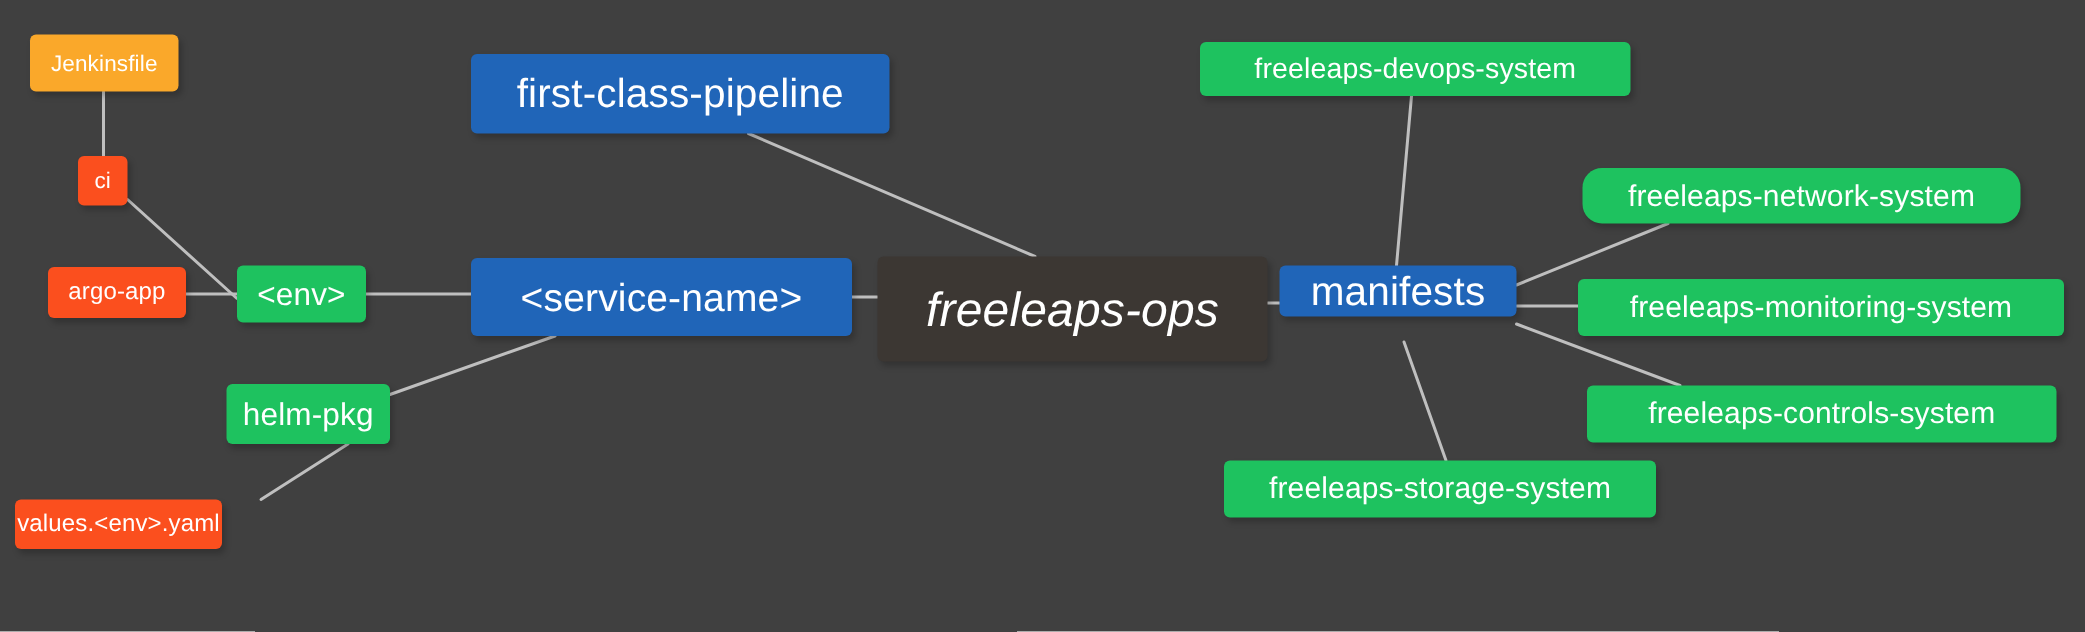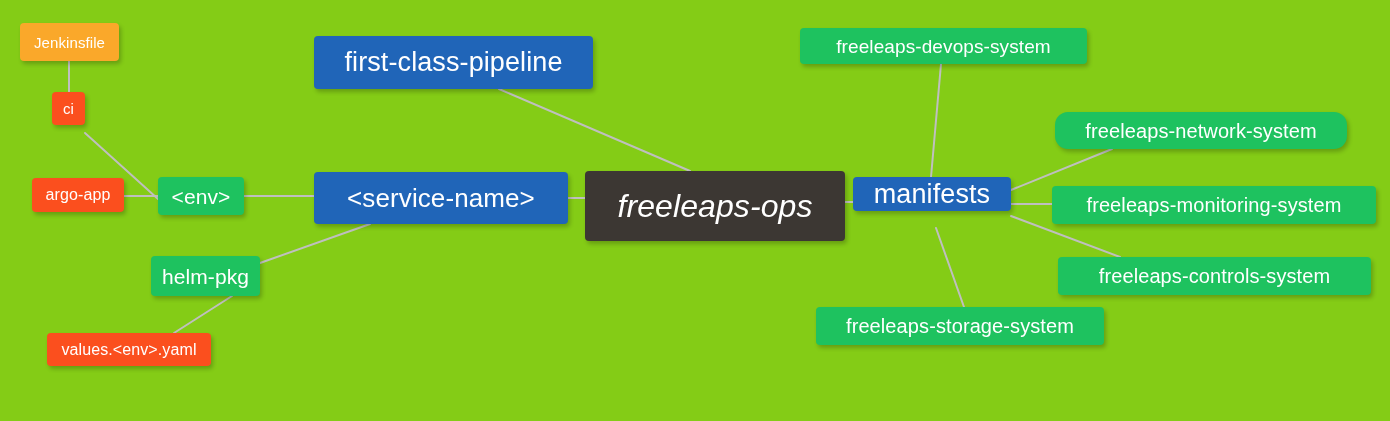--- a/index.html
+++ b/index.html
@@ -8,21 +8,21 @@
     padding: 0;
     background: #ffffff;
   }
   body {
     font-family: "Liberation Sans", sans-serif;
   }
   #canvas {
     position: relative;
     width: 1390px;
     height: 421px;
-    background: #84cc16;
+    background: #404040;
     overflow: hidden;
   }
   #edges {
     position: absolute;
     left: 0;
     top: 0;
     width: 1390px;
     height: 421px;
     pointer-events: none;
   }
@@ -62,33 +62,33 @@
       <line x1="931" y1="177" x2="941" y2="64" stroke="#bfbfbf" stroke-width="2" stroke-linecap="round"></line>
       <line x1="1011" y1="190" x2="1112" y2="149" stroke="#bfbfbf" stroke-width="2" stroke-linecap="round"></line>
       <line x1="1011" y1="204" x2="1052" y2="204" stroke="#bfbfbf" stroke-width="2" stroke-linecap="round"></line>
       <line x1="1011" y1="216" x2="1120" y2="257" stroke="#bfbfbf" stroke-width="2" stroke-linecap="round"></line>
       <line x1="936" y1="228" x2="964" y2="307" stroke="#bfbfbf" stroke-width="2" stroke-linecap="round"></line>
     </svg>
   <div id="node-layer">
       <div class="node" style="left: 20px; top: 23px; width: 99px; height: 38px; background: rgb(250, 168, 42); font-size: 15px;">
         <span class="node-label">Jenkinsfile</span>
       </div>
-      <div class="node" style="left: 52px; top: 92px; width: 33px; height: 33px; background: rgb(251, 79, 30); font-size: 15px;">
+      <div class="node" style="left: 52px; top: 104px; width: 33px; height: 33px; background: rgb(251, 79, 30); font-size: 15px;">
         <span class="node-label">ci</span>
       </div>
       <div class="node" style="left: 32px; top: 178px; width: 92px; height: 34px; background: rgb(251, 79, 30); font-size: 16px;">
         <span class="node-label">argo-app</span>
       </div>
       <div class="node" style="left: 158px; top: 177px; width: 86px; height: 38px; background: rgb(30, 194, 95); font-size: 21px;">
         <span class="node-label">&lt;env&gt;</span>
       </div>
       <div class="node" style="left: 151px; top: 256px; width: 109px; height: 40px; background: rgb(30, 194, 95); font-size: 21px;">
         <span class="node-label">helm-pkg</span>
       </div>
-      <div class="node" style="left: 10px; top: 333px; width: 164px; height: 33px; background: rgb(251, 79, 30); font-size: 16px; margin-left: 37px;">
+      <div class="node" style="left: 10px; top: 333px; width: 138px; height: 33px; background: rgb(251, 79, 30); font-size: 16px;">
         <span class="node-label">values.&lt;env&gt;.yaml</span>
       </div>
       <div class="node" style="left: 314px; top: 36px; width: 279px; height: 53px; background: rgb(32, 101, 184); font-size: 27px;">
         <span class="node-label">first-class-pipeline</span>
       </div>
       <div class="node" style="left: 314px; top: 172px; width: 254px; height: 52px; background: rgb(32, 101, 184); font-size: 26px;">
         <span class="node-label">&lt;service-name&gt;</span>
       </div>
       <div class="node" style="left: 585px; top: 171px; width: 260px; height: 70px; background: rgb(60, 55, 51); font-size: 32px; font-style: italic;">
         <span class="node-label">freeleaps-ops</span>

